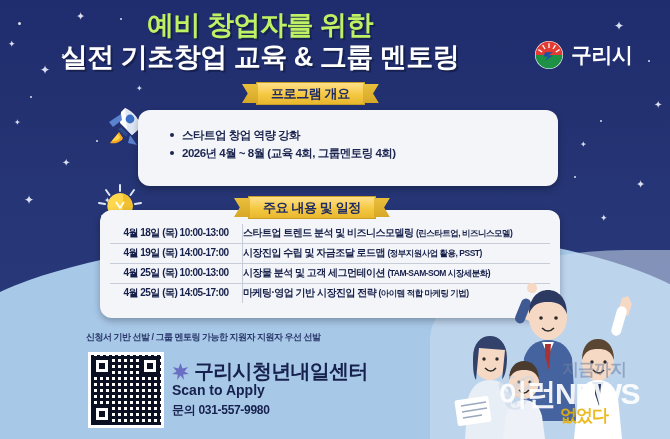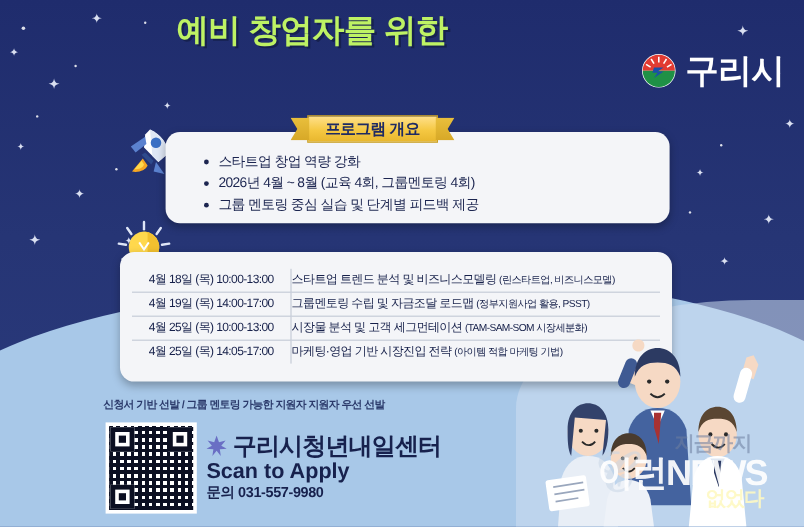--- a/index.html
+++ b/index.html
@@ -19,50 +19,50 @@
   .star.s1{width:3px;height:3px;border-radius:50%;}
   .sparkle{position:absolute;color:#eef3ff;font-size:9px;line-height:9px;opacity:.9;}
 
   
   .title-wrap{position:absolute;left:0;top:10px;width:520px;text-align:center;}
   .t1{font-size:27px;font-weight:bold;color:#bef264;letter-spacing:-.5px;
       text-shadow:2px 2px 0 #16214f;line-height:1.18;margin:0;}
   .t2{font-size:27px;font-weight:bold;color:#ffffff;letter-spacing:-.5px;
       text-shadow:2px 2px 0 #16214f;line-height:1.18;margin:0;}
   .brand{position:absolute;left:534px;top:40px;display:flex;align-items:center;gap:7px;}
-  .brand-name{font-size:28px;font-weight:bold;color:#ffffff;letter-spacing:-.5px;}
+  .brand-name{font-size:21px;font-weight:bold;color:#ffffff;letter-spacing:-.5px;}
 
   
   .card{position:absolute;background:#f4f5f8;border-radius:12px;
         box-shadow:0 3px 7px rgba(0,0,0,.28);}
   #card-overview{left:138px;top:110px;width:420px;height:76px;}
   #card-schedule{left:100px;top:210px;width:460px;height:108px;}
 
   .ribbon{position:absolute;height:21px;display:flex;align-items:center;justify-content:center;
           background:linear-gradient(180deg,#ffe08a 0%,#f5c842 55%,#e8b72e 100%);
           border:1px solid #caa024;color:#1e2a63;font-size:13px;font-weight:bold;
           letter-spacing:-.4px;z-index:4;padding:0 14px;}
   .ribbon .tail{position:absolute;top:1px;width:16px;height:19px;
         background:linear-gradient(180deg,#e9bf3c,#d7a827);z-index:-1;}
   .ribbon .tail.l{left:-15px;clip-path:polygon(0 0,100% 0,100% 100%,0 100%,36% 50%);}
   .ribbon .tail.r{right:-15px;clip-path:polygon(0 0,100% 0,64% 50%,100% 100%,0 100%);}
-  #ribbon-overview{left:256px;top:96px;}
+  #ribbon-overview{left:256px;top:82px;}
   #ribbon-schedule{left:248px;top:196px;}
 
   .bullets{position:absolute;left:168px;top:126px;width:390px;}
-  .bullets li{list-style:none;font-size:11.5px;font-weight:normal;color:#1c2550;
+  .bullets li{list-style:none;font-size:11.5px;font-weight:bold;color:#1c2550;
               letter-spacing:-.5px;line-height:18px;position:relative;padding-left:14px;}
   .bullets li:before{content:"";position:absolute;left:2px;top:7px;width:4px;height:4px;
                      background:#1c2550;border-radius:50%;}
   .bullets ul{margin:0;padding:0;}
 
   
   .sched{position:absolute;left:110px;top:224px;width:440px;border-collapse:collapse;}
   .sched td{border-bottom:1px solid #c6ccd8;padding:2px 0 3px 0;
-            font-size:10px;font-weight:normal;color:#16204a;letter-spacing:-.5px;white-space:nowrap;}
+            font-size:10px;font-weight:bold;color:#16204a;letter-spacing:-.5px;white-space:nowrap;}
   .sched tr:last-child td{border-bottom:none;}
   .td-date{width:132px;text-align:center;border-right:1px solid #c6ccd8;}
   .td-topic{padding-left:10px;}
   .td-topic .note{font-size:8.5px;}
 
   
   .footnote{position:absolute;left:86px;top:331px;font-size:9px;font-weight:bold;
             color:#2b3a6b;letter-spacing:-.5px;}
   .qr{position:absolute;left:88px;top:352px;width:76px;height:76px;background:#ffffff;
       padding:3px;box-sizing:border-box;}
@@ -70,31 +70,31 @@
     background-image:
       repeating-linear-gradient(90deg,#0b0f22 0 3px,transparent 3px 6px),
       repeating-linear-gradient(0deg,#0b0f22 0 3px,transparent 3px 6px);
     background-color:#ffffff;position:relative;}
   .finder{position:absolute;width:20px;height:20px;background:#ffffff;
           border:4px solid #0b0f22;box-sizing:border-box;}
   .finder:after{content:"";position:absolute;left:3px;top:3px;right:3px;bottom:3px;background:#0b0f22;}
   .f-tl{left:1px;top:1px;} .f-tr{right:1px;top:1px;} .f-bl{left:1px;bottom:1px;}
   .center-name{position:absolute;left:172px;top:358px;display:flex;align-items:center;gap:5px;}
   .center-name .txt{font-size:20px;font-weight:bold;color:#17214d;letter-spacing:-.7px;}
-  .scan{position:absolute;left:172px;top:382px;font-size:18px;font-weight:bold;color:#17214d;}
+  .scan{position:absolute;left:172px;top:382px;font-size:14px;font-weight:bold;color:#17214d;}
   .phone{position:absolute;left:172px;top:402px;font-size:12px;font-weight:bold;color:#17214d;letter-spacing:-.3px;}
 
   
   .people{position:absolute;left:452px;top:258px;width:218px;height:181px;}
 
   
   .wm{position:absolute;pointer-events:none;}
   .wm-l1{left:520px;top:358px;font-size:17px;font-weight:bold;color:#6e7fa0;opacity:.55;letter-spacing:-1px;margin-left:42px;}
   .wm-l2{left:498px;top:374px;font-size:30px;font-weight:bold;color:#ffffff;opacity:.92;letter-spacing:-1.5px;}
-  .wm-l3{left:588px;top:404px;font-size:17px;font-weight:bold;color:#fef9c3;opacity:.9;letter-spacing:-1px;}
+  .wm-l3{left:560px;top:404px;font-size:17px;font-weight:bold;color:#eab308;opacity:.9;letter-spacing:-1px;}
   .wm-mark{position:absolute;left:496px;top:366px;font-size:46px;font-weight:bold;
            color:#c8d6e6;opacity:.5;}
 </style>
 </head>
 <body>
 
 <div id="poster">
 
   <div class="sky"></div>
 
@@ -119,20 +119,21 @@
   <div class="sparkle" style="left:580px;top:140px;font-size:8px;">✦</div>
   <div class="sparkle" style="left:636px;top:180px;font-size:11px;">✦</div>
   <div class="sparkle" style="left:600px;top:214px;font-size:9px;">✦</div>
 
   <div class="hill2"></div>
   <div class="hill"></div>
   <div class="hillshade"></div>
 
   <div class="title-wrap">
     <p class="t1">예비 창업자를 위한</p>
+    <p class="t2">실전 기초창업 교육 &amp; 그룹 멘토링</p>
   </div>
 
   <div class="brand">
     <svg width="30" height="30" viewBox="0 0 30 30">
       <circle cx="15" cy="15" r="14" fill="#ffffff"></circle>
       <path d="M1.6 15a13.4 13.4 0 0 1 26.8 0z" fill="#e23b32"></path>
       <path d="M28.4 15a13.4 13.4 0 0 1-26.8 0z" fill="#1f9146"></path>
       <g stroke="#ffffff" stroke-width="1.3">
         <line x1="15" y1="3.2" x2="15" y2="8"></line>
         <line x1="8.6" y1="5.2" x2="11" y2="9"></line>
@@ -160,55 +161,59 @@
   <div class="ribbon" id="ribbon-overview">
     <span class="tail l"></span>
     <span class="tail r"></span>
     <span>프로그램 개요</span>
   </div>
 
   <div class="bullets">
     <ul>
       <li>스타트업 창업 역량 강화</li>
       <li>2026년 4월 ~ 8월 (교육 4회, 그룹멘토링 4회)</li>
-      <li>그룹 멘토링 중심 실습 및 단계별 피드백 제공</li>
     </ul>
   </div>
 
   <svg style="position:absolute;left:92px;top:182px;" width="56" height="54" viewBox="0 0 56 54">
     <g stroke="#dfe6f7" stroke-width="2" stroke-linecap="round">
       <line x1="28" y1="3" x2="28" y2="9"></line>
       <line x1="14" y1="8" x2="17.5" y2="13"></line>
       <line x1="42" y1="8" x2="38.5" y2="13"></line>
       <line x1="7" y1="21" x2="13" y2="22"></line>
       <line x1="49" y1="21" x2="43" y2="22"></line>
       <line x1="10" y1="34" x2="15" y2="31"></line>
       <line x1="46" y1="34" x2="41" y2="31"></line>
     </g>
     <path d="M28 11a13 13 0 0 1 8 23v4H20v-4a13 13 0 0 1 8-23z" fill="#ffd84d"></path>
     <path d="M28 11a13 13 0 0 1 8 23v4h-5V12z" fill="#f2c02f"></path>
     <rect x="20" y="38" width="16" height="7" rx="3" fill="#4a6fbf"></rect>
     <path d="M24 20l4 6 4-6" stroke="#ffffff" stroke-width="1.6" fill="none"></path>
   </svg>
 
   <div class="card" id="card-schedule"></div>
+  <div class="ribbon" id="ribbon-schedule">
+    <span class="tail l"></span>
+    <span class="tail r"></span>
+    <span>주요 내용 및 일정</span>
+  </div>
 
   <table class="sched">
     <tbody>
       <tr>
         <td class="td-date">4월 18일 (목) 10:00-13:00</td>
         <td class="td-topic">
           <span>스타트업 트렌드 분석 및 비즈니스모델링</span>
           <span class="note">(린스타트업, 비즈니스모델)</span>
         </td>
       </tr>
       <tr>
         <td class="td-date">4월 19일 (목) 14:00-17:00</td>
         <td class="td-topic">
-          <span>그룹멘토링 수립 및 자금조달 로드맵</span>
+          <span>시장진입 수립 및 자금조달 로드맵</span>
           <span class="note">(정부지원사업 활용, PSST)</span>
         </td>
       </tr>
       <tr>
         <td class="td-date">4월 25일 (목) 10:00-13:00</td>
         <td class="td-topic">
           <span>시장물 분석 및 고객 세그먼테이션</span>
           <span class="note">(TAM-SAM-SOM 시장세분화)</span>
         </td>
       </tr>

